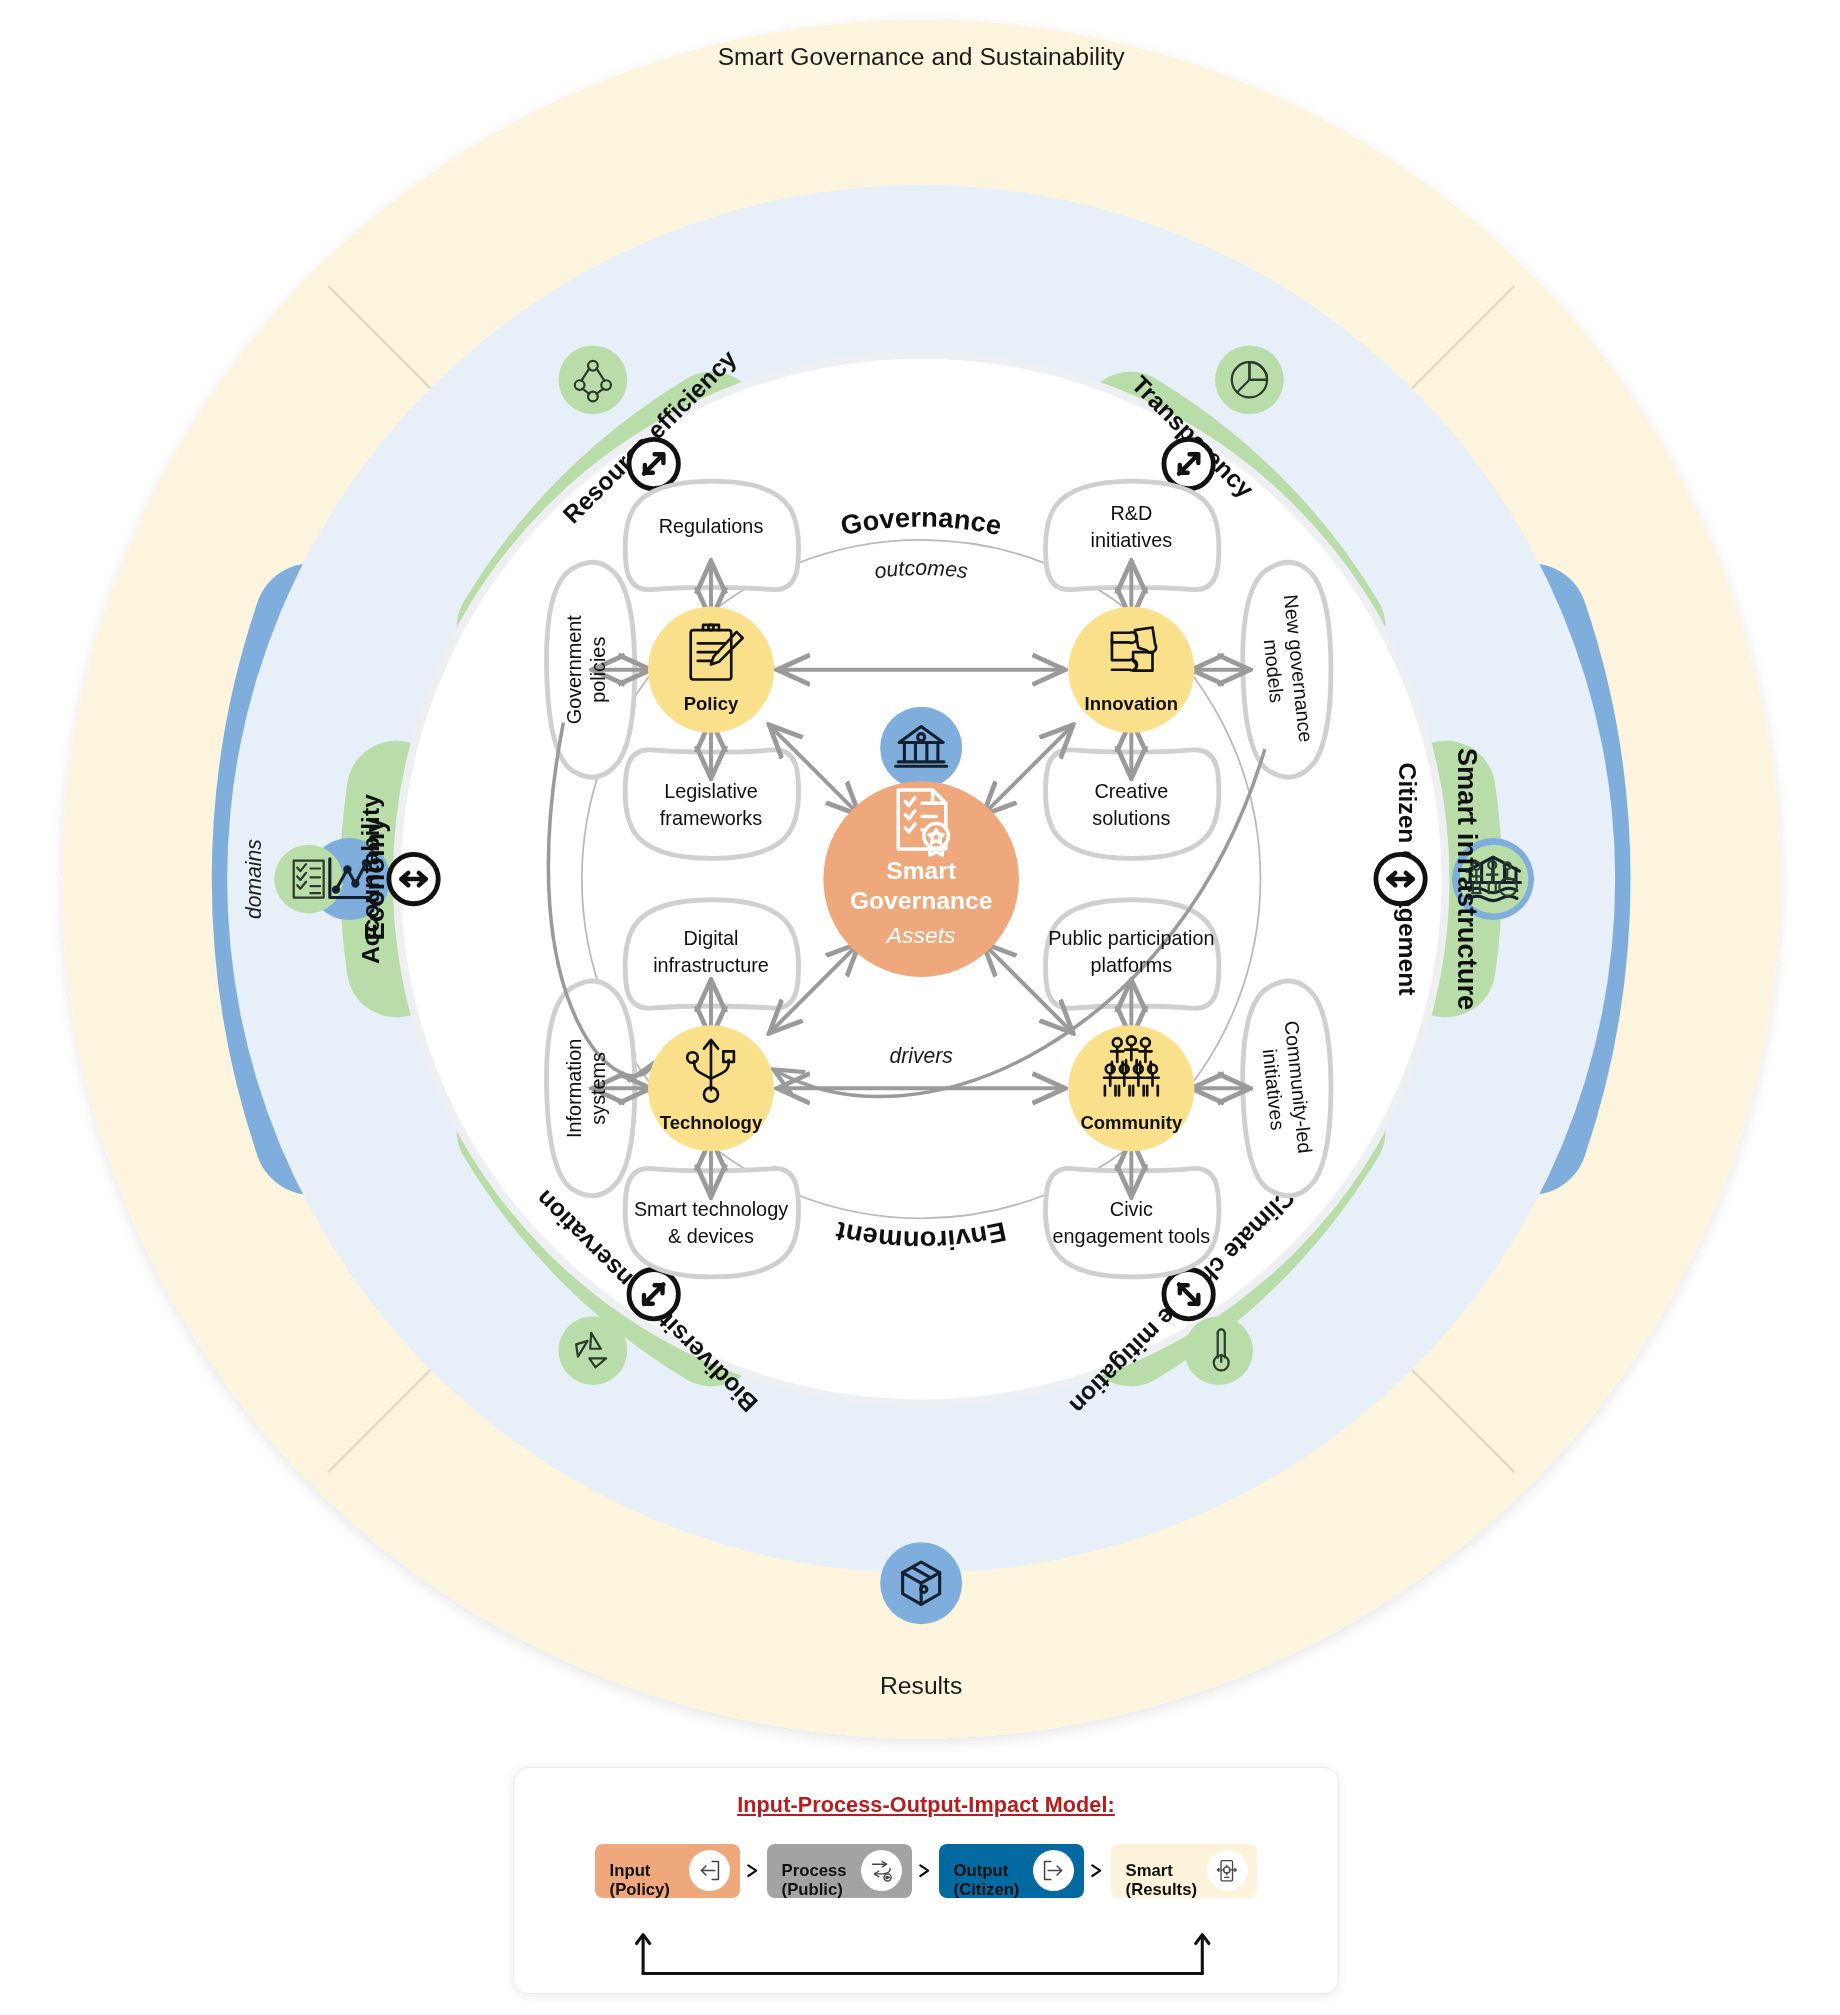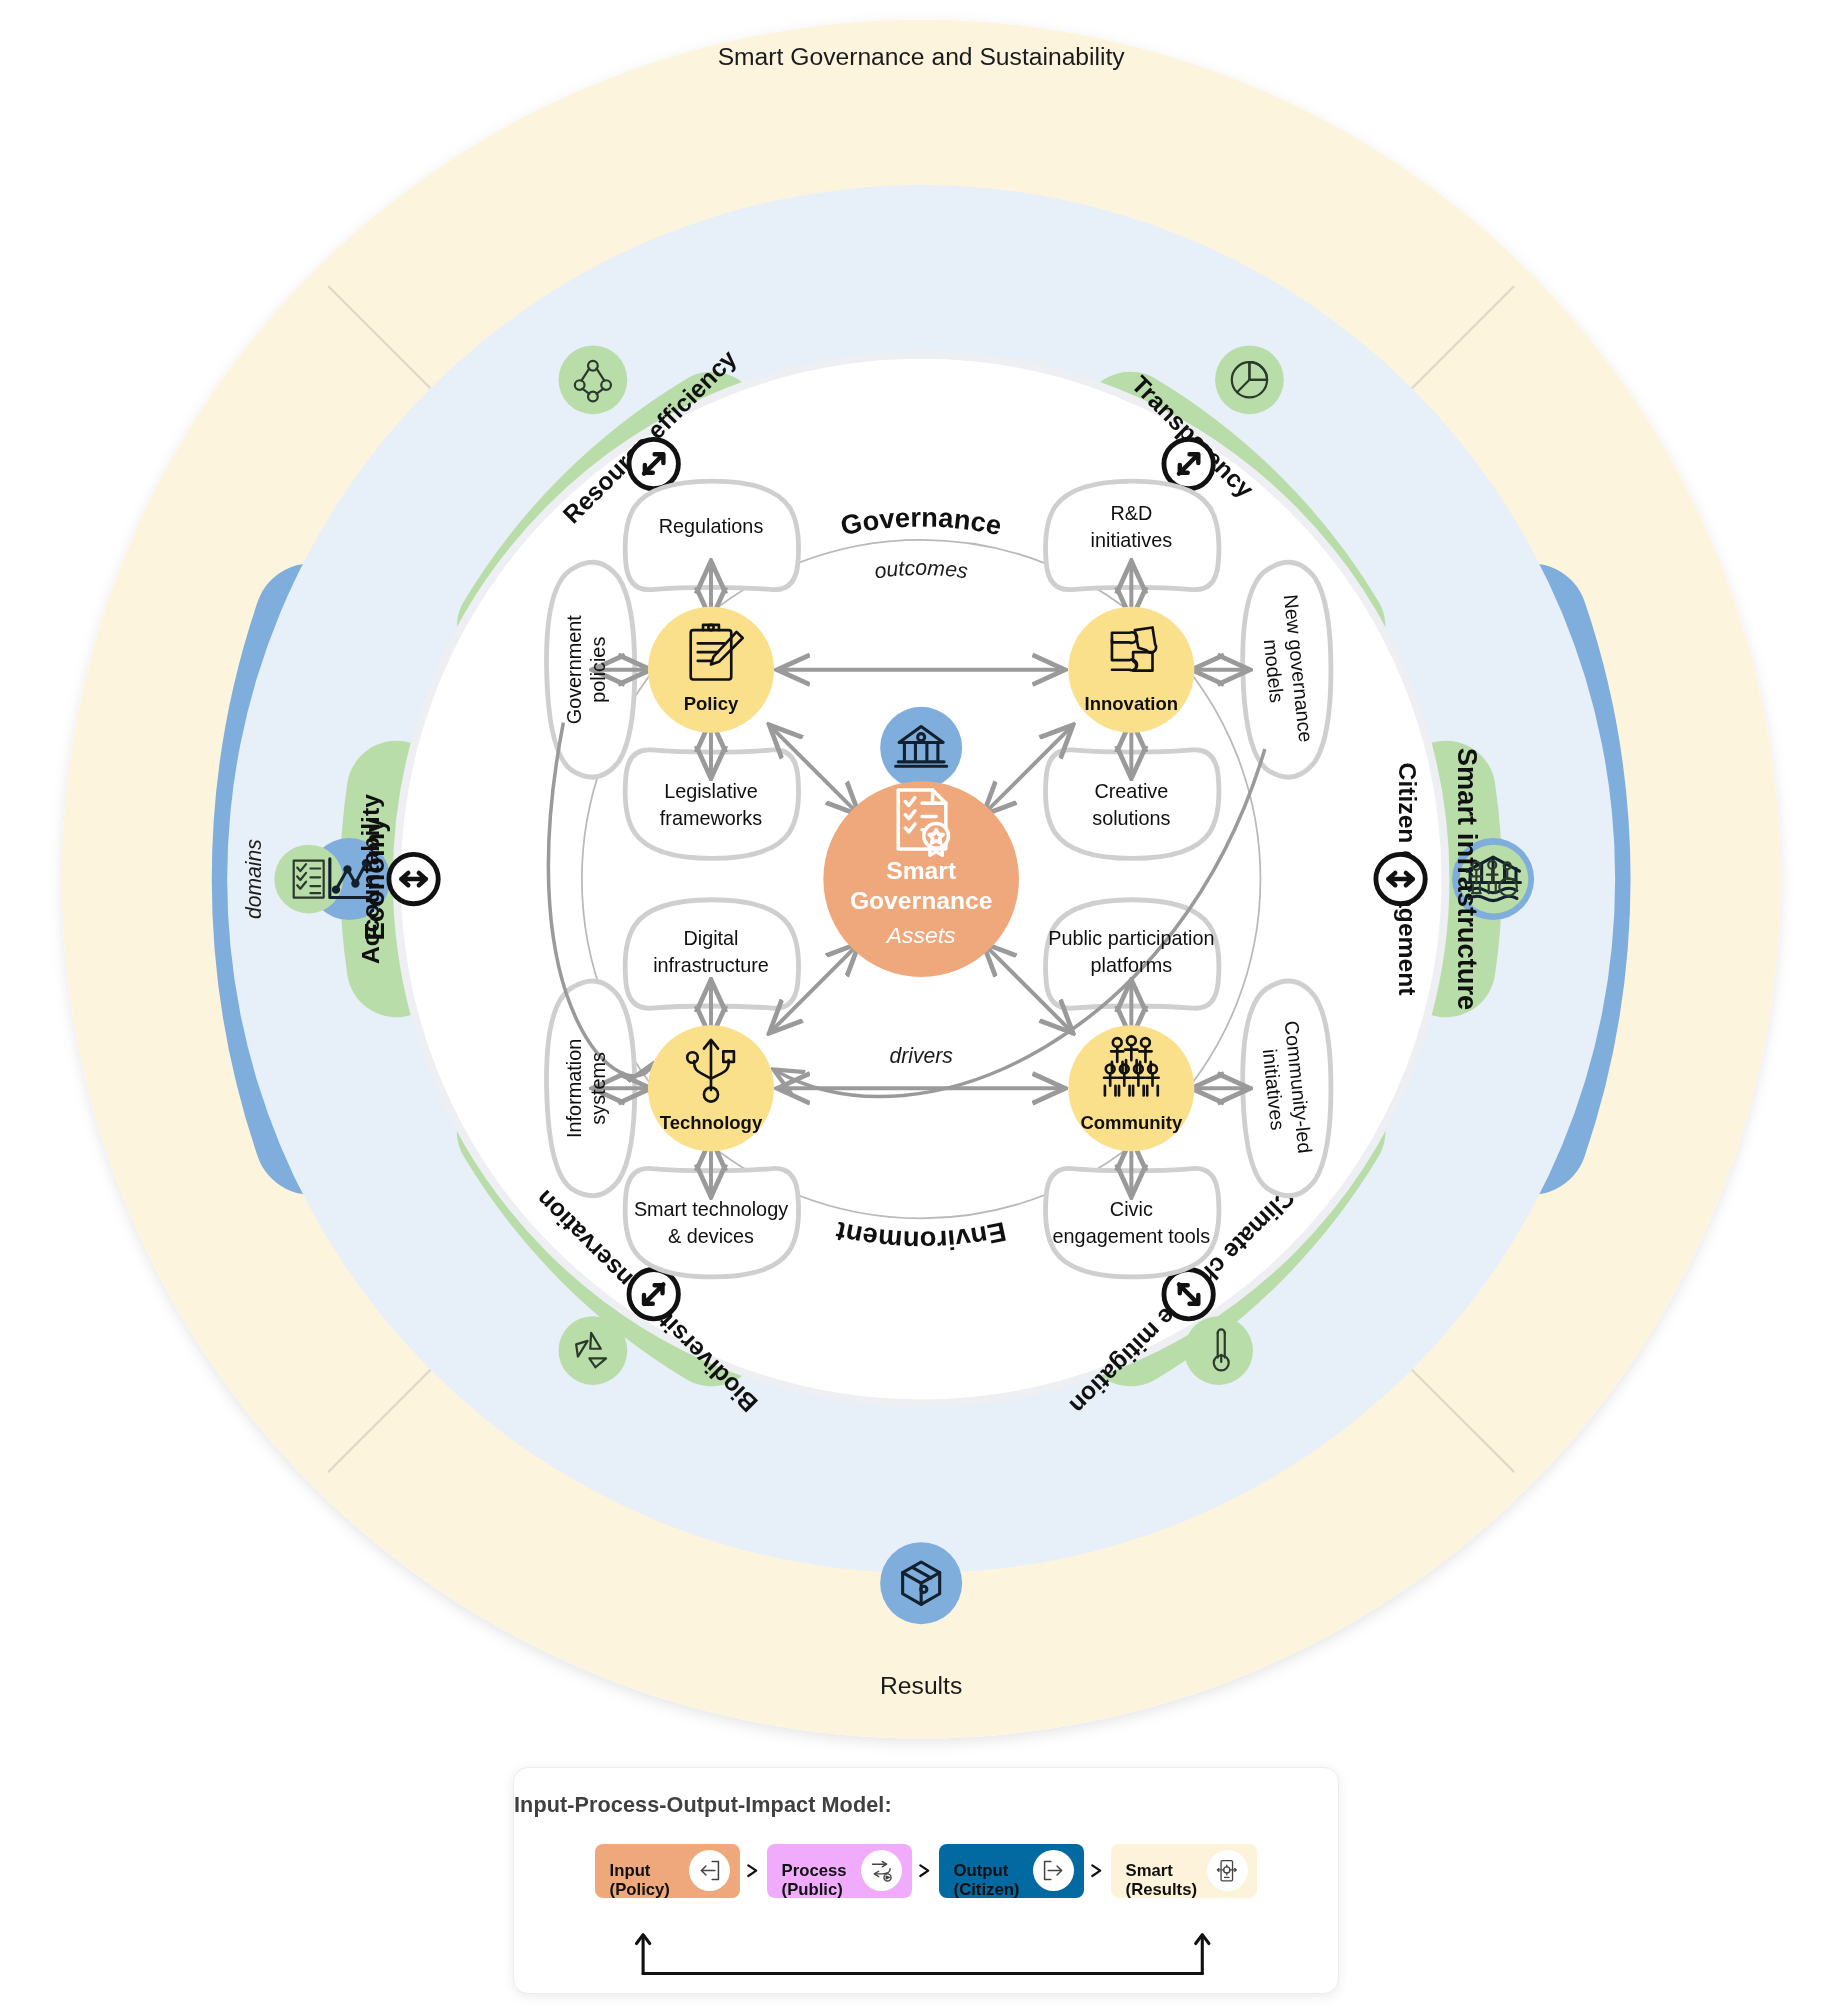--- a/index.html
+++ b/index.html
@@ -6,22 +6,22 @@
   body{font-family:"Liberation Sans",sans-serif;}
   #root{position:relative;width:1841px;height:2015px;background:#fff;overflow:hidden;}
   svg.layer{position:absolute;left:0;top:0;width:1841px;height:2015px;}
   .ttl{font-family:"Liberation Sans",sans-serif;}
   .legend-box{
     position:absolute;left:513px;top:1767px;width:824px;height:225px;
     background:#ffffff;border:0.9px solid #ececec;border-radius:15px;
     box-shadow:0 2.6px 11.5px rgba(0,0,0,.08);
   }
   .legend-title{
-    text-align:left;font-size:21.6px;font-weight:bold;color:#404040;
-    margin-top:24px;letter-spacing:0.1px;
+    text-align:center;font-size:21.6px;font-weight:bold;color:#b91c1c;
+    margin-top:24px;letter-spacing:0.1px;text-decoration:underline;
   }
   .chain{
     display:flex;align-items:center;justify-content:center;margin-top:25.6px;gap:0;
   }
   .stage{
     display:flex;align-items:center;border-radius:8px;height:54px;
     padding:0 9.7px 0 15px;box-sizing:border-box;min-width:145px;justify-content:space-between;
   }
   .stage-lbl{font-size:16.7px;font-weight:bold;color:#101010;line-height:1.18;white-space:pre-line;}
   .stage-ic{
@@ -438,21 +438,21 @@
           </svg>
         </div>
       </div>
 
       <div class="chev">
         <svg width="19.4" height="19.4" viewBox="0 0 44 44" stroke="#111" stroke-width="5" fill="none" stroke-linecap="round" stroke-linejoin="round">
           <path d="M 12,10 L 30,22 L 12,34"></path>
         </svg>
       </div>
 
-      <div class="stage" style="background:#f0abfc">
+      <div class="stage" style="background:#a3a3a3">
         <div class="stage-lbl">
           <span>Process</span><br><span>(Public)</span>
         </div>
         <div class="stage-ic">
           <svg width="25.6" height="25.6" viewBox="0 0 58 58" stroke="#444" stroke-width="3.2" fill="none" stroke-linecap="round" stroke-linejoin="round">
             <path d="M 8,14 L 38,14"></path>
               <path d="M 30,8 L 40,14 L 30,20"></path>
             <path d="M 48,24 q 0,12 -18,12 L 14,36"></path>
               <path d="M 22,30 L 12,36 L 22,42"></path>
             <circle cx="42" cy="44" r="8"></circle>

